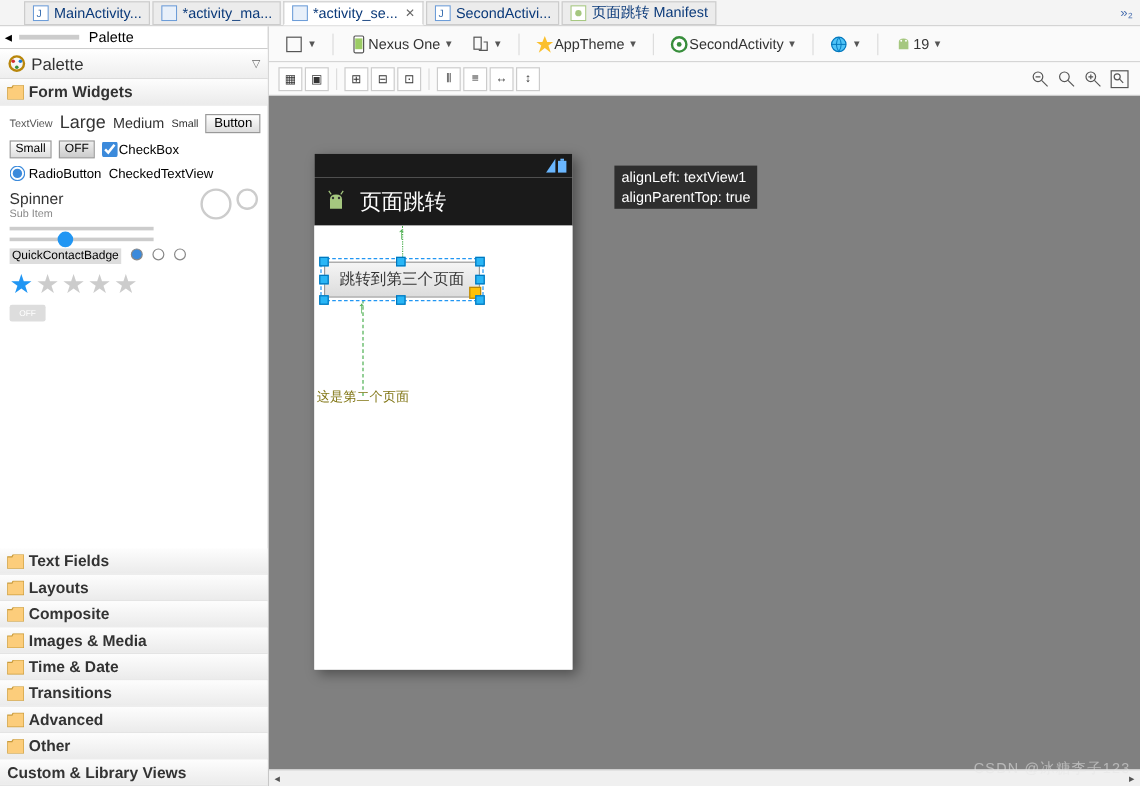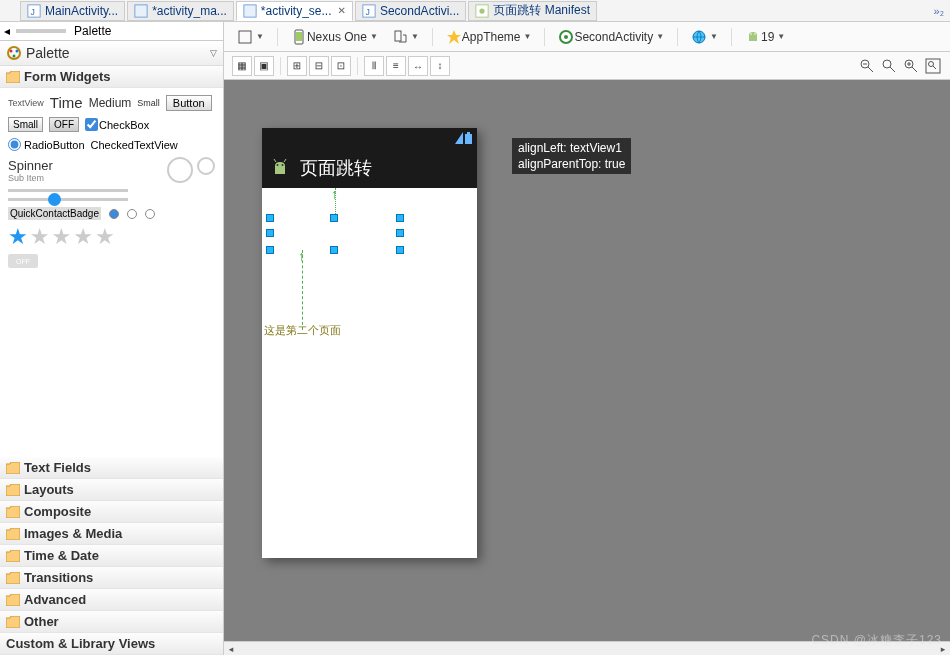--- a/index.html
+++ b/index.html
@@ -39,21 +39,21 @@
 .w-btn.small { font-size: 10px; padding: 1px 4px; }
 .w-chk { display: flex; align-items: flex-end; gap: 1px; font-size: 11px; }
 .w-chk input { accent-color: #3b8adb; }
 .w-radio { display: flex; align-items: center; gap: 3px; font-size: 11px; }
 .spinner-row { display: flex; align-items: center; justify-content: space-between; }
 .spinner-label { font-size: 13px; color: #333; }
 .spinner-sub { font-size: 9px; color: #888; }
 .ring { width: 26px; height: 26px; border: 2px solid #ccc; border-radius: 50%; }
 .seekbar { width: 120px; height: 3px; background: #ccc; position: relative; margin: 6px 0; }
 .seekbar.blue::after { content: ""; position: absolute; left: 40px; top: -5px; width: 13px; height: 13px; background: #2196f3; border-radius: 50%; }
-.qcb { display: flex; align-items: center; gap: 8px; margin: 4px 0; }
+.qcb { display: flex; align-items: flex-start; gap: 8px; margin: 4px 0; }
 .qcb-label { background: #ddd; padding: 1px 2px; font-size: 10px; }
 .qcb-dot { width: 10px; height: 10px; border-radius: 50%; border: 1px solid #888; }
 .qcb-dot.filled { background: #3b8adb; }
 .stars { display: flex; gap: 2px; margin: 4px 0; }
 .star { font-size: 22px; color: #ccc; }
 .star.active { color: #2196f3; }
 .toggle { width: 30px; height: 14px; background: #ddd; border-radius: 2px; font-size: 7px; color: #fff; display: flex; align-items: center; justify-content: center; margin-top: 4px; }
 
 .canvas-area { flex: 1; background: #808080; position: relative; margin-left: 224px; height: 575px; overflow: hidden; }
 .device { position: absolute; left: 38px; top: 48px; width: 215px; height: 430px; background: #fff; box-shadow: 4px 4px 10px rgba(0,0,0,0.4); }
@@ -146,21 +146,21 @@
   </div>
   <div class="section">
     <span class="folder-icon"><svg viewBox="0 0 14 12">
           <path d="M0 2 L4 2 L5 0 L14 0 L14 12 L0 12 Z" fill="#fccd7b" stroke="#c89b3c"></path>
         </svg></span>
     <span>Form Widgets</span>
   </div>
   <div class="widgets">
     <div class="w-row">
       <span class="w-textview">TextView</span>
-      <span class="w-large">Time</span>
+      <span class="w-large">Large</span>
       <span class="w-medium">Medium</span>
       <span class="w-small">Small</span>
       <span class="w-btn">Button</span>
     </div>
     <div class="w-row">
       <span class="w-btn small">Small</span>
       <span class="w-btn small" style="background:linear-gradient(#eee,#ccc)">OFF</span>
       <label class="w-chk">
           <input type="checkbox" checked="" style="">
           <span>CheckBox</span>
@@ -379,20 +379,24 @@
           </svg></span>
       <span>页面跳转</span>
     </div>
     <div class="device-content">
 
       <div class="guide-v" style="left:73px;top:0;height:30px"></div>
       <div class="guide-arrow" style="left:69px;top:-2px">↑</div>
       <div class="guide-v" style="left:40px;top:62px;height:80px;border-left:1px dashed #4caf50"></div>
       <div class="guide-arrow" style="left:36px;top:60px">↑</div>
 
+      <div class="sel-button">
+        <span>跳转到第三个页面</span>
+        <span class="warn-badge"></span>
+      </div>
       <span class="sel-handle" style="left:4px;top:26px"></span>
       <span class="sel-handle" style="left:68px;top:26px"></span>
       <span class="sel-handle" style="left:134px;top:26px"></span>
       <span class="sel-handle" style="left:4px;top:41px"></span>
       <span class="sel-handle" style="left:134px;top:41px"></span>
       <span class="sel-handle" style="left:4px;top:58px"></span>
       <span class="sel-handle" style="left:68px;top:58px"></span>
       <span class="sel-handle" style="left:134px;top:58px"></span>
 
       <div class="guide-text" style="left:2px;top:135px">这是第二个页面</div>

